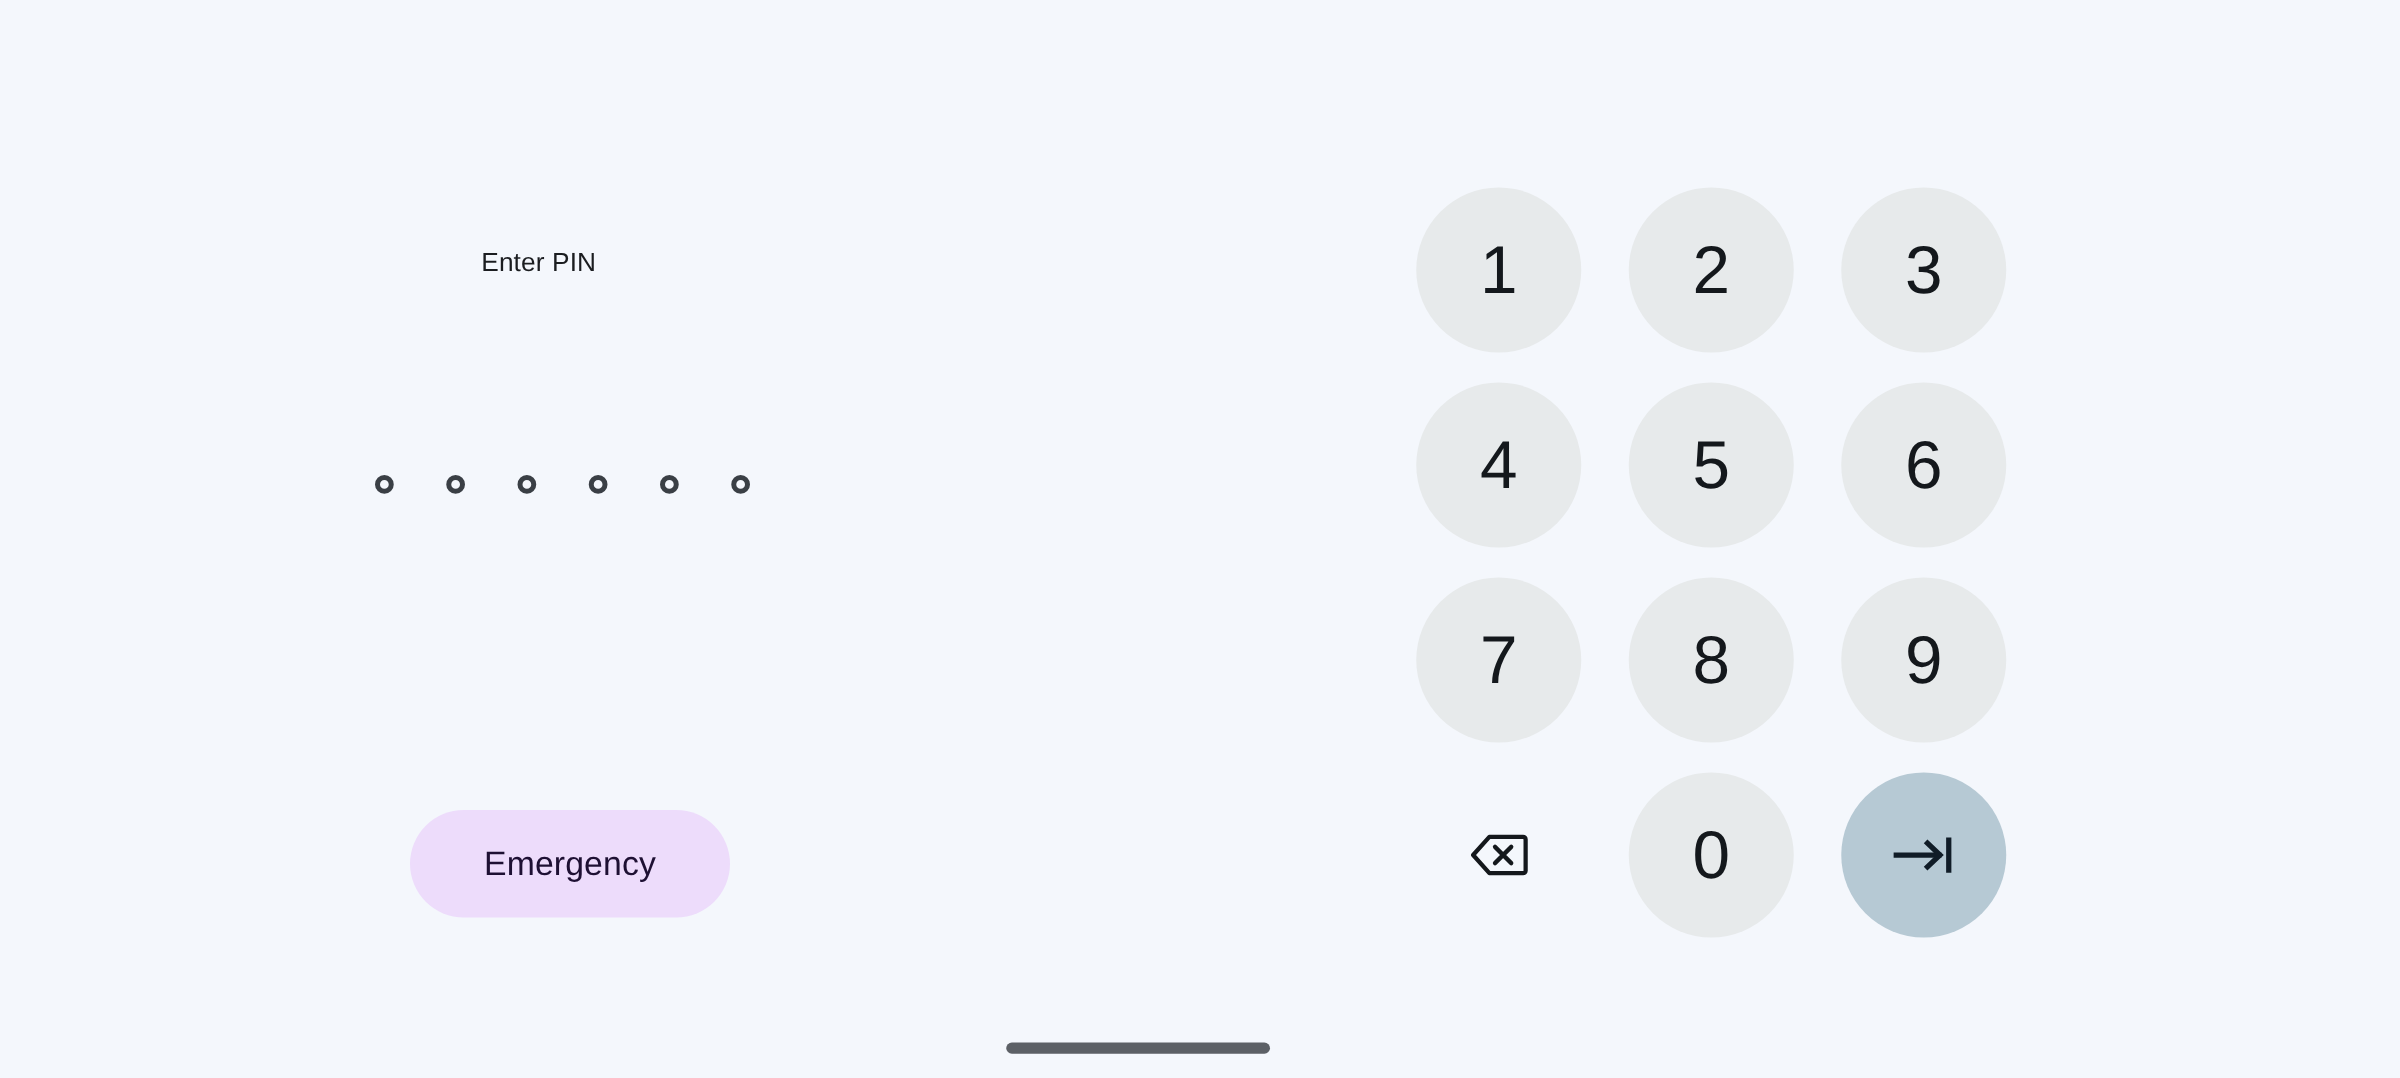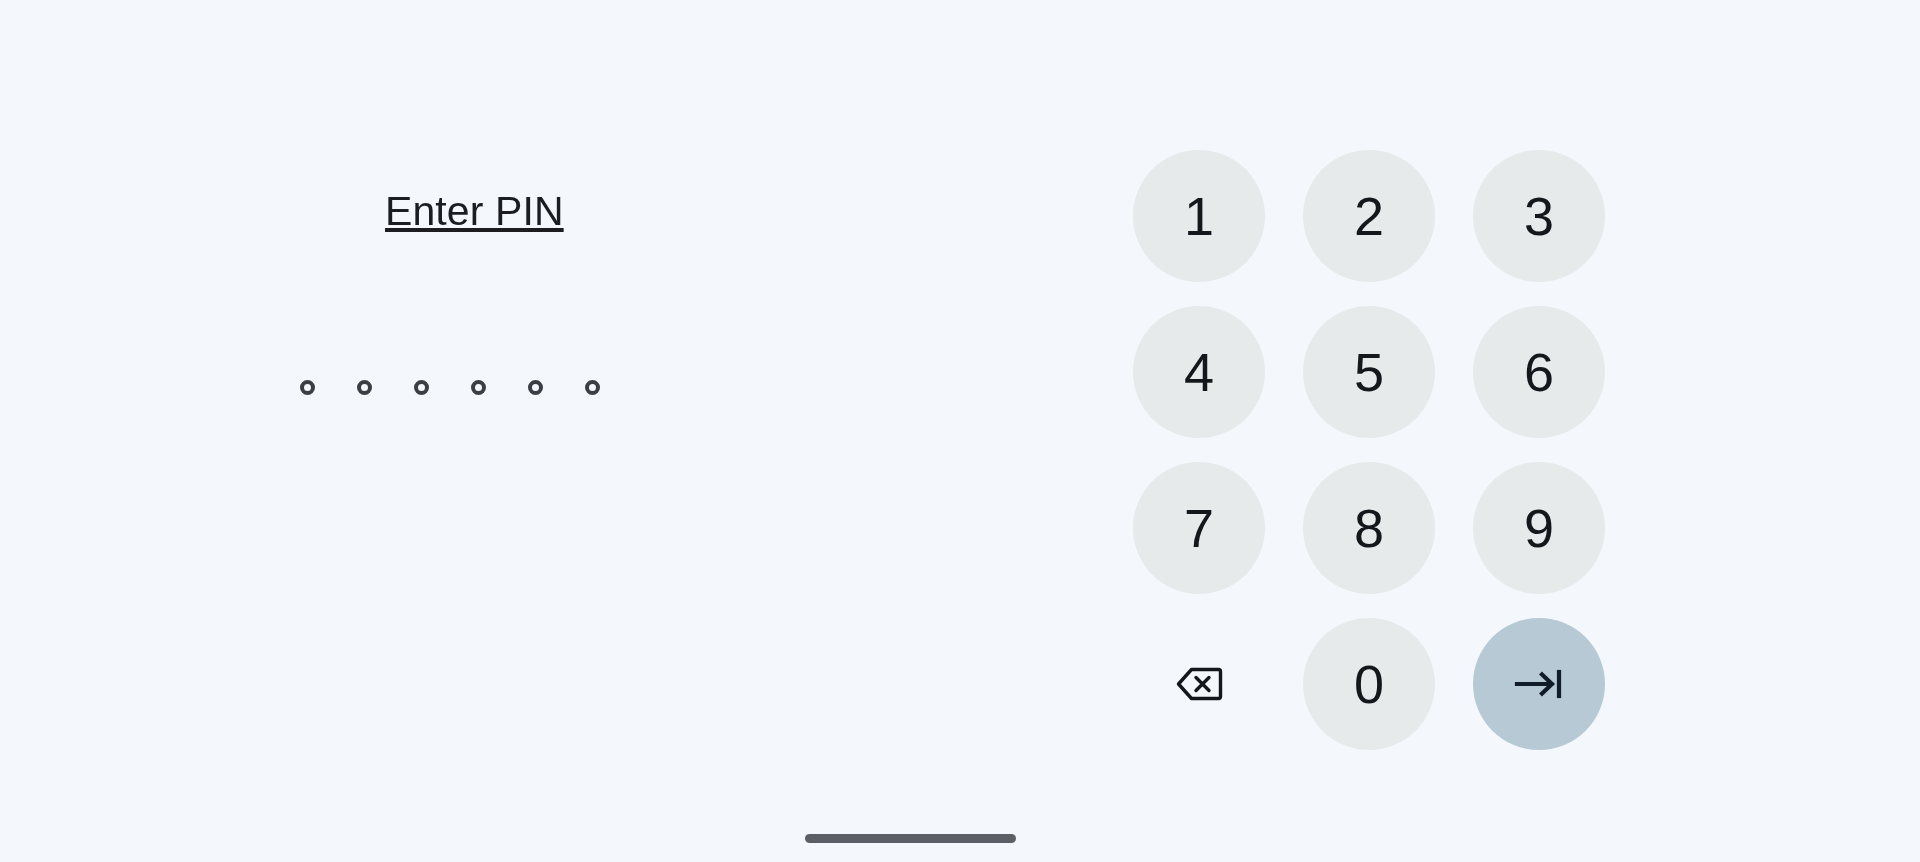--- a/index.html
+++ b/index.html
@@ -28,26 +28,25 @@
     left: 0;
     top: 0;
     width: 910px;
     height: 862px;
   }
 
   #pin-title {
     position: absolute;
     left: 385px;
     top: 192px;
-    font-size: 41px;
+    font-size: 21px;
     line-height: 38px;
     color: #1b1d20;
     letter-spacing: 0.1px;
     white-space: nowrap;
-    text-decoration: underline;
   }
 
   #pin-dots {
     position: absolute;
     left: 300px;
     top: 380px;
     display: flex;
     align-items: center;
     gap: 42px;
   }
@@ -141,20 +140,21 @@
 
     <div id="pin-dots">
       <span class="pin-dot"></span>
       <span class="pin-dot"></span>
       <span class="pin-dot"></span>
       <span class="pin-dot"></span>
       <span class="pin-dot"></span>
       <span class="pin-dot"></span>
     </div>
 
+    <button id="emergency-button">Emergency</button>
   </div>
 
   <div id="keypad">
 
     <button class="key">1</button>
     <button class="key">2</button>
     <button class="key">3</button>
 
     <button class="key">4</button>
     <button class="key">5</button>

